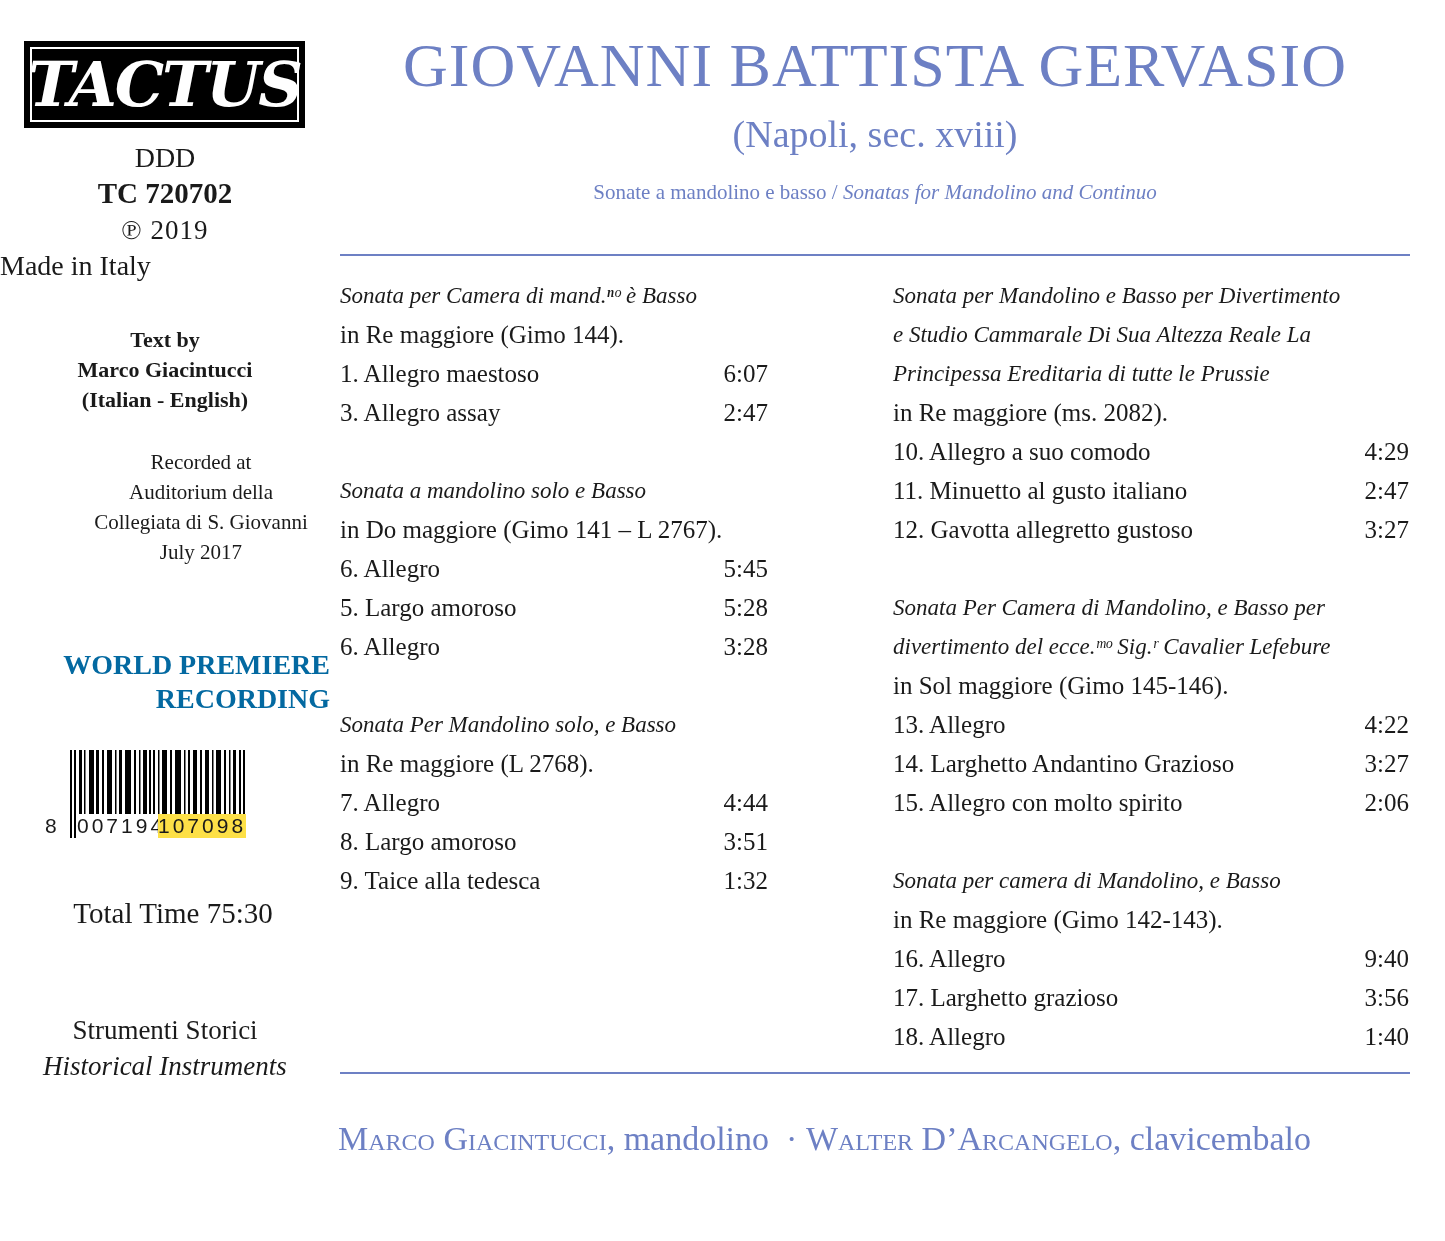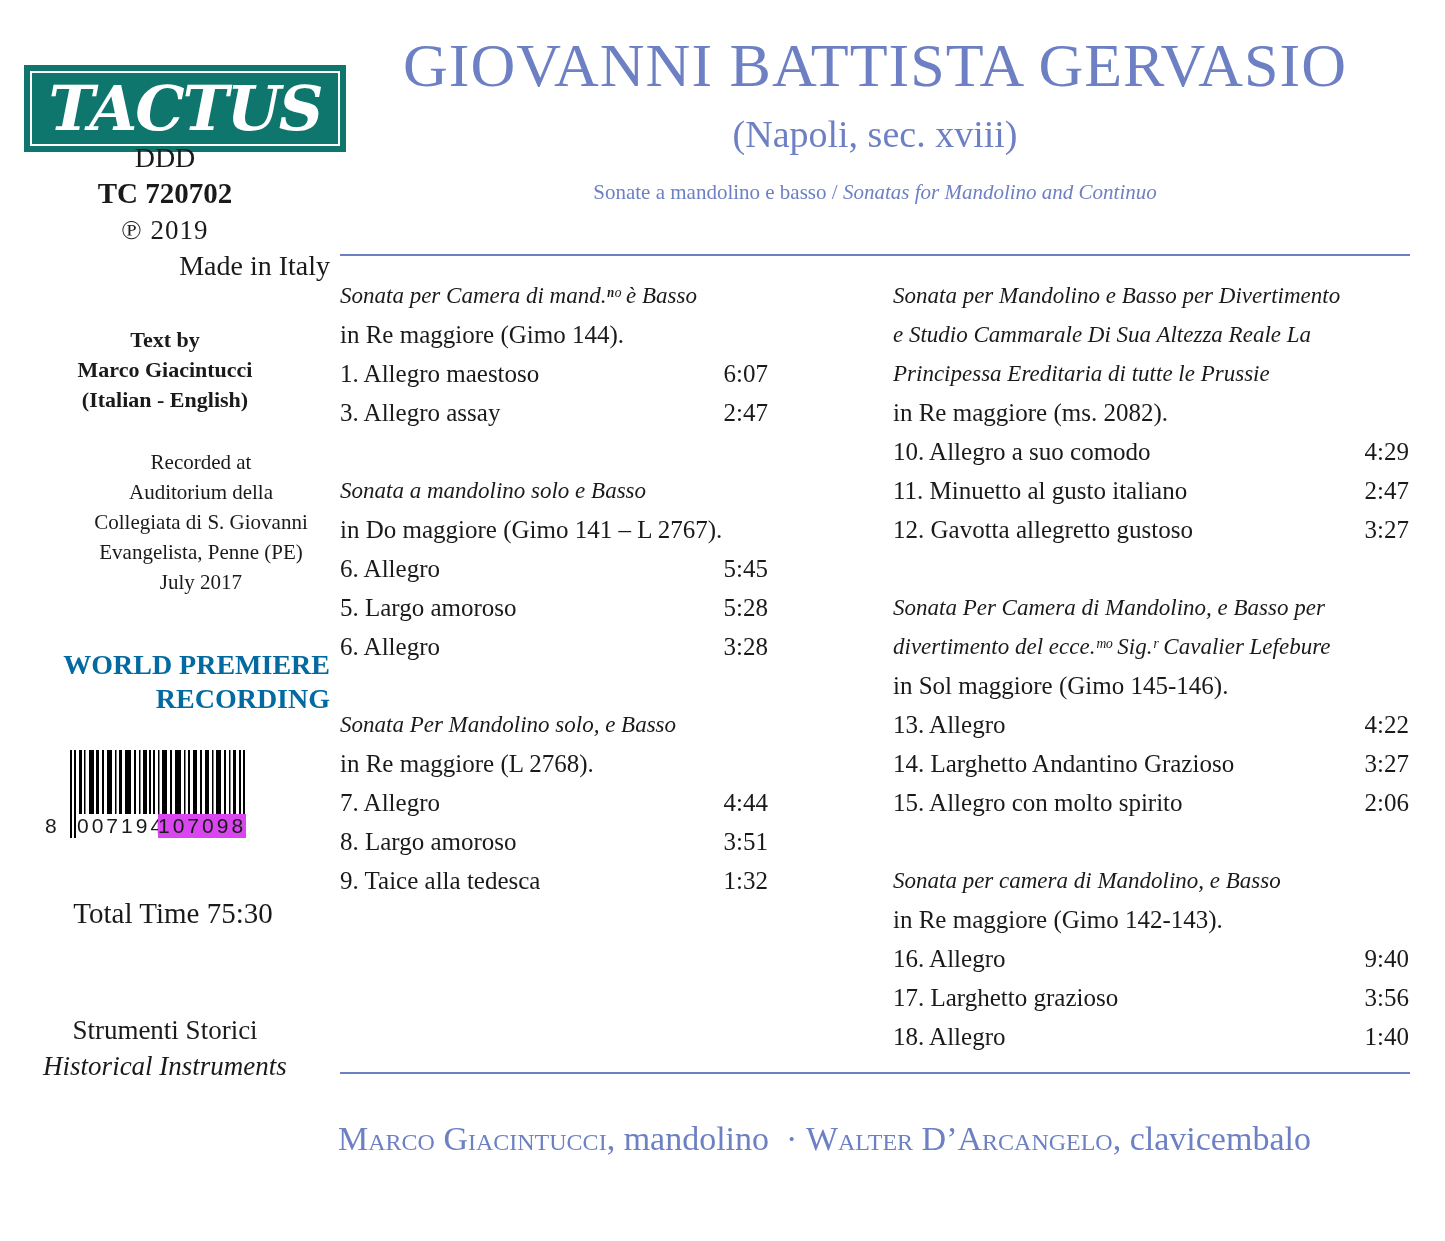--- a/index.html
+++ b/index.html
@@ -1,30 +1,30 @@
 <!DOCTYPE html>
 <html><head>
 <meta charset="utf-8">
 <style>
   html, body { margin:0; padding:0; background:#ffffff; }
   body { width:1445px; height:1241px; position:relative; overflow:hidden;
          font-family:"Liberation Serif","DejaVu Serif",serif; color:#1a1a1a; }
   .abs { position:absolute; }
-  .logo { position:absolute; left:24px; top:41px; width:322px; height:87px;
-          background:#0f766e; box-sizing:border-box;margin-top:24px; }
+  .logo { position:absolute; left:24px; top:41px; width:281px; height:87px;
+          background:#000000; box-sizing:border-box; }
   .logo-inner { position:absolute; left:6px; top:6px; right:6px; bottom:6px;
                 border:2px solid #ffffff; box-sizing:border-box; }
   .logo-text { position:absolute; left:0; right:0; top:0; bottom:0; display:flex;
                align-items:center; justify-content:center; color:#fff;
                font-family:"DejaVu Serif","Liberation Serif",serif; font-style:italic;
                font-weight:bold; font-size:62px; letter-spacing:-2px; line-height:1; }
   .ddd { position:absolute; left:0; width:330px; top:142px; font-size:28px; text-align:center; }
   .tc { position:absolute; left:0; width:330px; top:177px; font-size:29px; font-weight:bold; text-align:center; }
   .pyear { position:absolute; left:0; width:330px; top:215px; font-size:27px; text-align:center; letter-spacing:1px; }
-  .made { position:absolute; left:0; width:330px; top:250px; font-size:28px; text-align:right; }
+  .made { position:absolute; left:0; width:330px; top:250px; font-size:28px; text-align:left; }
   .textby { position:absolute; left:0; width:330px; top:325px; font-size:22px; font-weight:bold; text-align:center; line-height:30px; }
   .recorded { position:absolute; left:0; width:330px; top:447px; font-size:21px; text-align:center; line-height:30px;padding-left:36px; }
   .premiere { position:absolute; left:0; width:330px; top:648px; font-size:28px; font-weight:bold;
               color:#0369a1; text-align:right; line-height:34px; }
   .barcode { position:absolute; left:45px; top:750px; width:230px; height:88px; }
   .total { position:absolute; left:0; width:330px; top:897px; font-size:29px; text-align:center;padding-left:8px; }
   .instr { position:absolute; left:0; width:330px; top:1012px; font-size:27px; text-align:center; line-height:36px; }
   .instr .it { font-style:italic; }
 
   
@@ -66,21 +66,20 @@
 <div class="textby">
   <div>Text by</div>
   <div>Marco Giacintucci</div>
   <div>(Italian - English)</div>
 </div>
 
 <div class="recorded">
   <div>Recorded at</div>
   <div>Auditorium della</div>
   <div>Collegiata di S. Giovanni</div>
-  <div>Evangelista, Penne (PE)</div>
   <div>July 2017</div>
 </div>
 
 <div class="premiere">
   <div>WORLD PREMIERE</div>
   <div>RECORDING</div>
 </div>
 
 <div class="barcode">
   <svg width="230" height="88" viewBox="0 0 230 88">
@@ -114,21 +113,21 @@
       <rect x="171" y="0" width="5" height="72"></rect>
         <rect x="179" y="0" width="2" height="72"></rect>
       <rect x="184" y="0" width="1.5" height="72"></rect>
         <rect x="188" y="0" width="3" height="72"></rect>
       <rect x="194" y="0" width="2" height="88"></rect>
         <rect x="198" y="0" width="2" height="88"></rect>
     </g>
   </svg>
   <span class="abs" style="left:0;top:64px;font-family:'Liberation Sans',sans-serif;font-size:21px;">8</span>
   <span class="abs" style="left:32px;top:64px;font-family:'Liberation Sans',sans-serif;font-size:21px;letter-spacing:3px;background:#fff;">007194</span>
-  <span class="abs" style="left:113px;top:64px;font-family:'Liberation Sans',sans-serif;font-size:21px;letter-spacing:3px;background:#d946ef;">107098</span>
+  <span class="abs" style="left:113px;top:64px;font-family:'Liberation Sans',sans-serif;font-size:21px;letter-spacing:3px;background:#fde047;">107098</span>
 </div>
 
 <div class="total">Total Time 75:30</div>
 
 <div class="instr">
   <div>Strumenti Storici</div>
   <div class="it">Historical Instruments</div>
 </div>
 
 <div class="composer">GIOVANNI BATTISTA GERVASIO</div>

